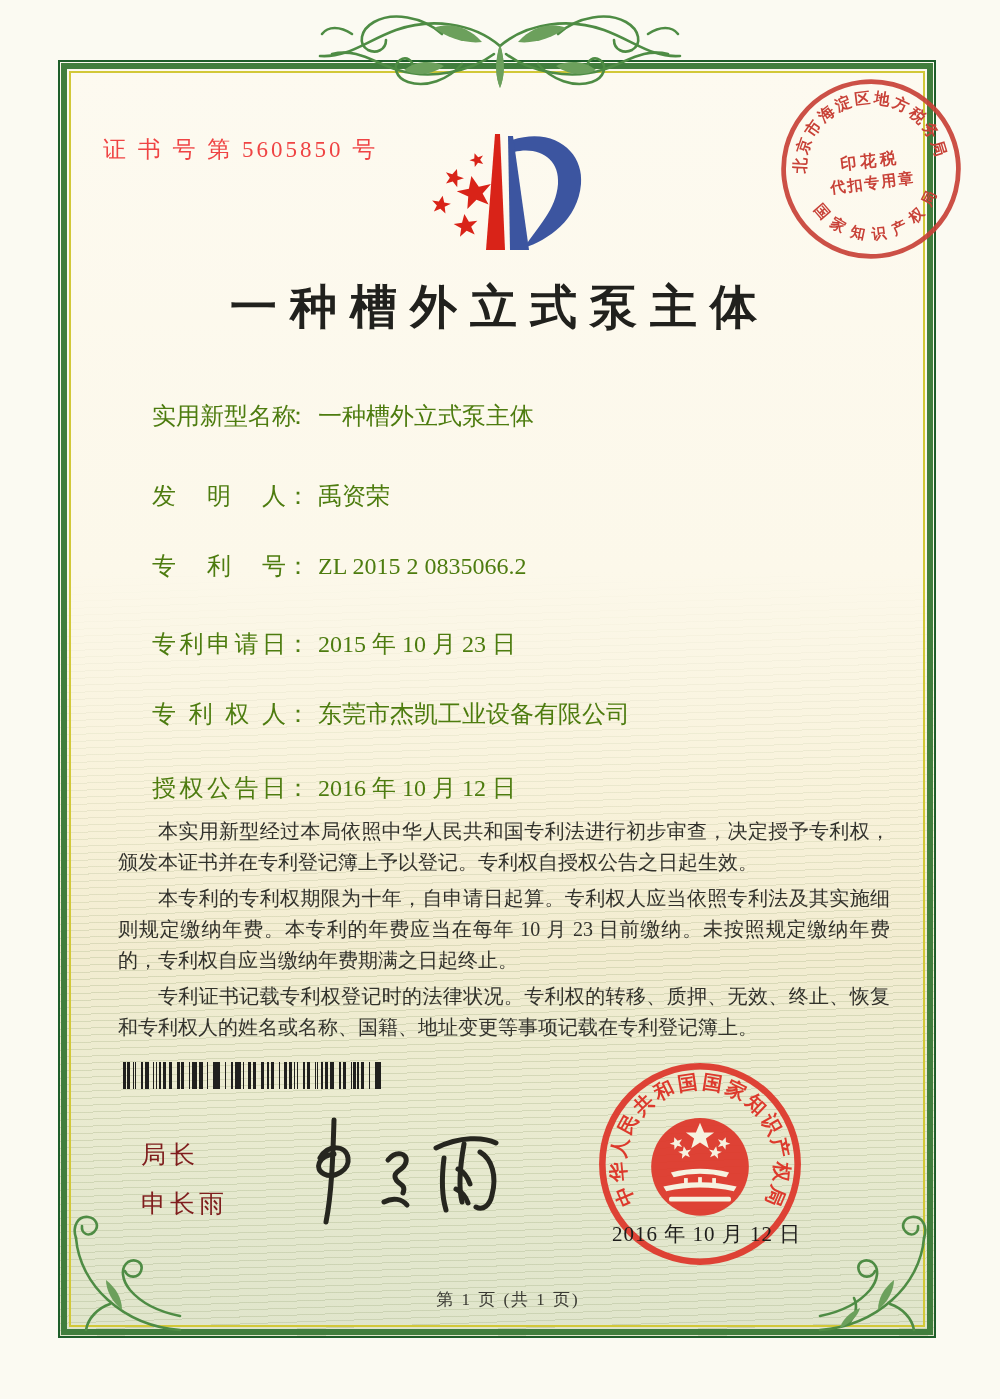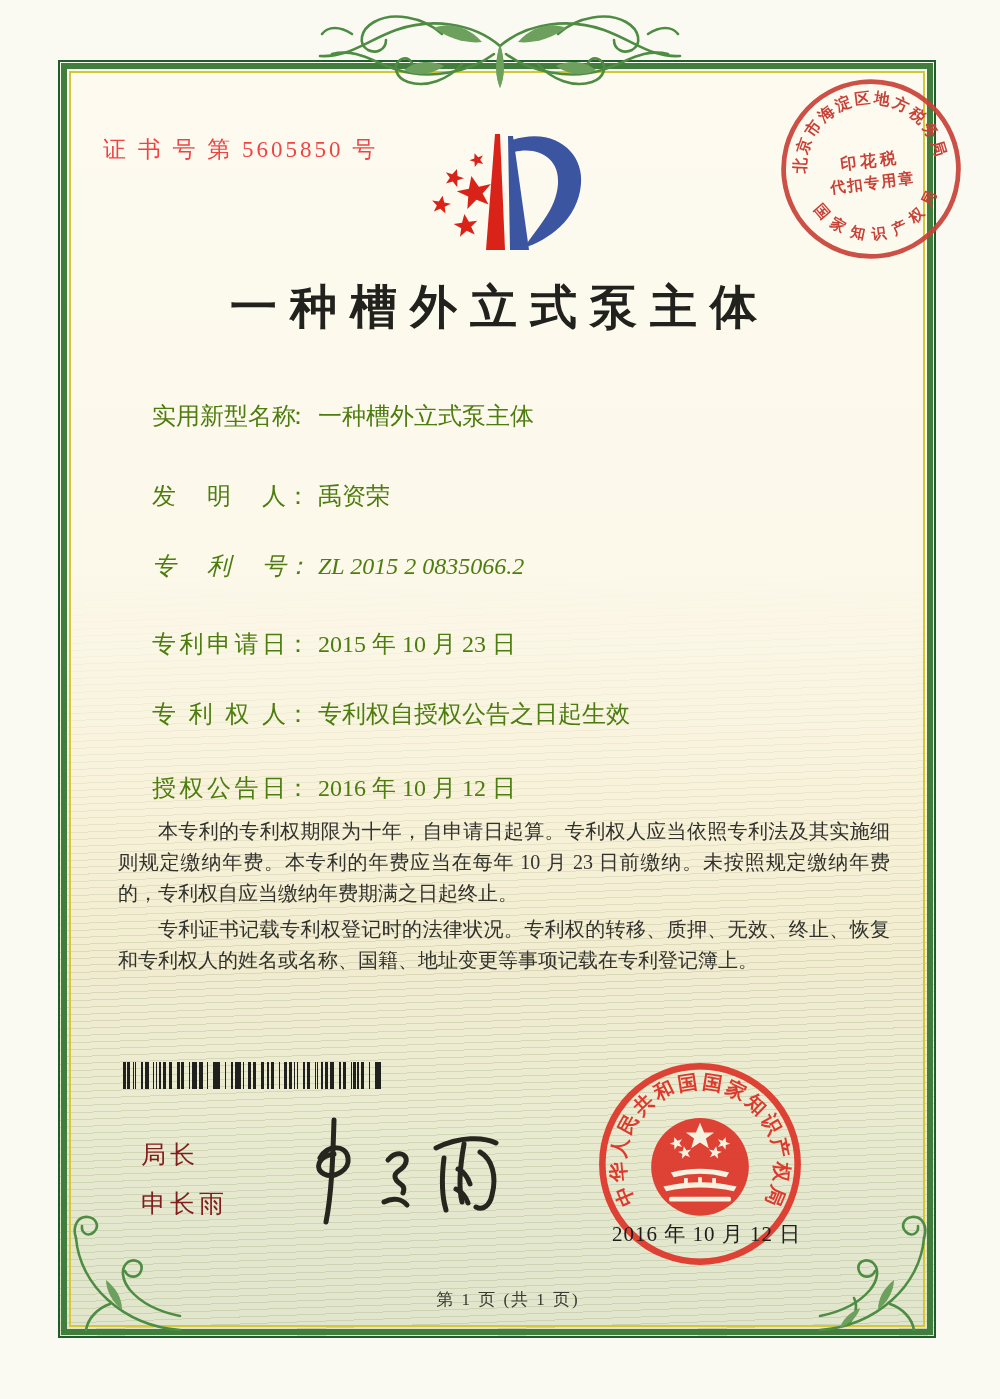--- a/index.html
+++ b/index.html
@@ -162,35 +162,36 @@
 
   <div class="title">一种槽外立式泵主体</div>
 
   <div class="fields">
     <div class="field" style="top:0px;">
       <span class="lbl">实用新型名称</span><span class="colon">：</span><span>一种槽外立式泵主体</span>
     </div>
     <div class="field" style="top:80px;">
       <span class="lbl">发明人</span><span class="colon">：</span><span>禹资荣</span>
     </div>
-    <div class="field" style="top:150px;font-style:italic;">
+    <div class="field" style="top:150px;">
       <span class="lbl">专利号</span><span class="colon">：</span><span>ZL 2015 2 0835066.2</span>
     </div>
     <div class="field" style="top:228px;">
       <span class="lbl">专利申请日</span><span class="colon">：</span><span>2015 年 10 月 23 日</span>
     </div>
     <div class="field" style="top:298px;">
-      <span class="lbl">专利权人</span><span class="colon">：</span><span>专利权自授权公告之日起生效</span>
+      <span class="lbl">专利权人</span><span class="colon">：</span><span>东莞市杰凯工业设备有限公司</span>
     </div>
     <div class="field" style="top:372px;">
       <span class="lbl">授权公告日</span><span class="colon">：</span><span>2016 年 10 月 12 日</span>
     </div>
   </div>
 
   <div class="paras">
+    <p>本实用新型经过本局依照中华人民共和国专利法进行初步审查，决定授予专利权，颁发本证书并在专利登记簿上予以登记。专利权自授权公告之日起生效。</p>
     <p>本专利的专利权期限为十年，自申请日起算。专利权人应当依照专利法及其实施细则规定缴纳年费。本专利的年费应当在每年 10 月 23 日前缴纳。未按照规定缴纳年费的，专利权自应当缴纳年费期满之日起终止。</p>
     <p>专利证书记载专利权登记时的法律状况。专利权的转移、质押、无效、终止、恢复和专利权人的姓名或名称、国籍、地址变更等事项记载在专利登记簿上。</p>
   </div>
 
   <div class="barcode"></div>
 
   <div class="officer">
     <div>局长</div>
     <div>申长雨</div>
   </div>

